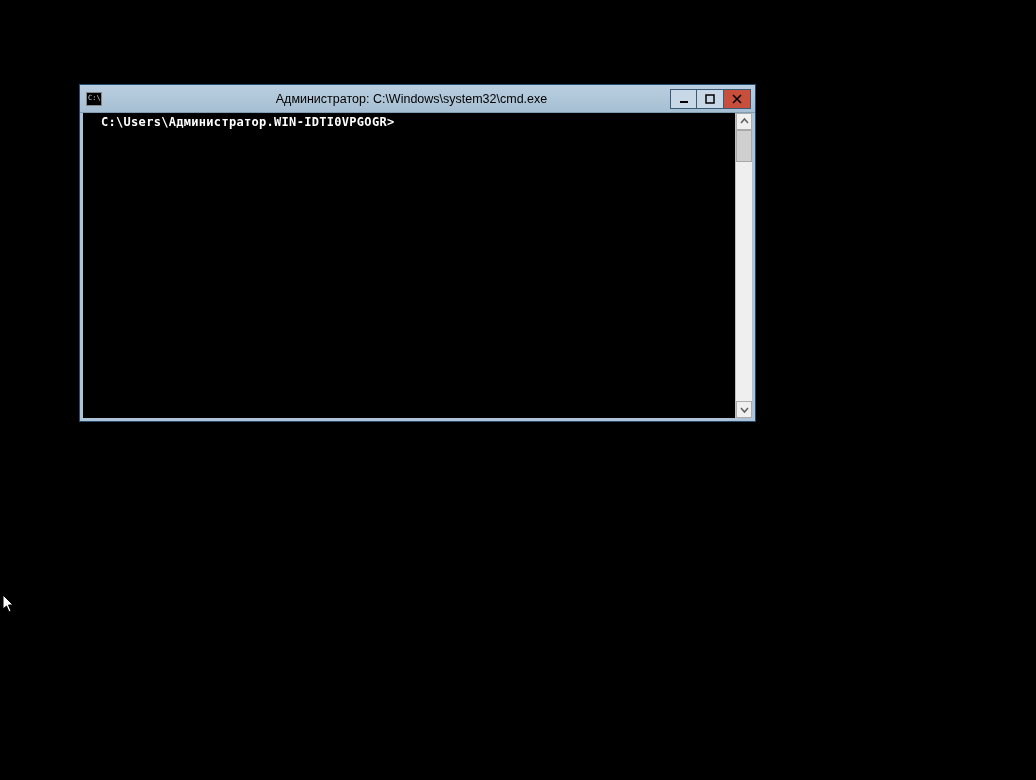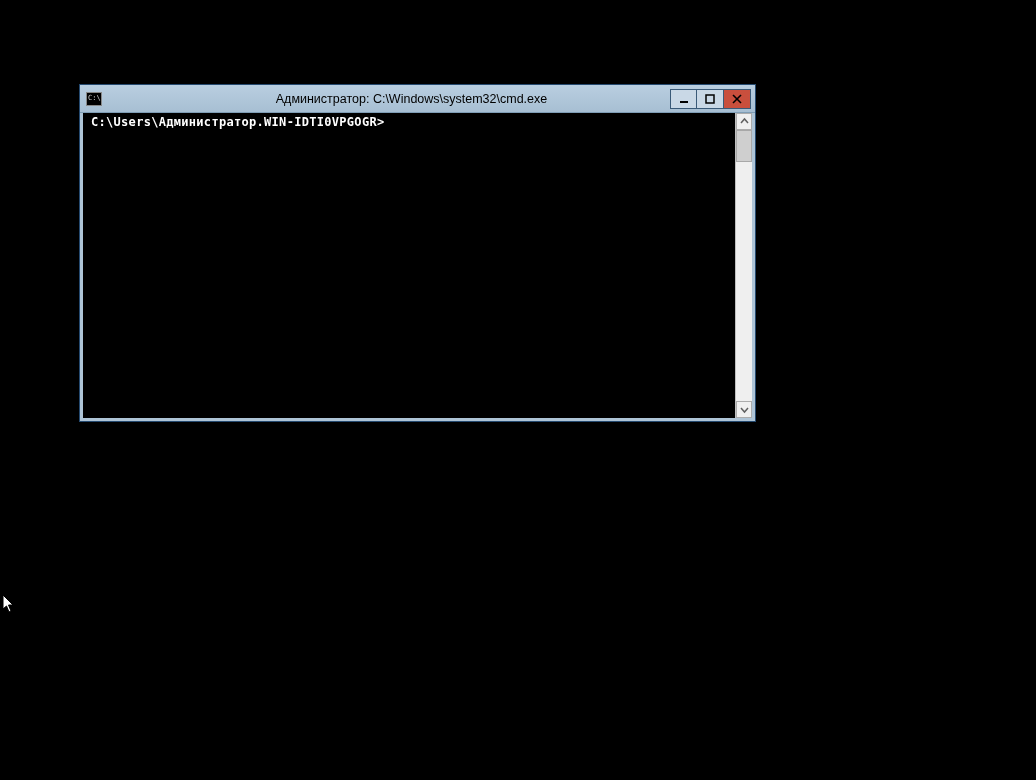--- a/index.html
+++ b/index.html
@@ -108,21 +108,21 @@
     border: 3px solid #aec4d6;
     border-top: none;
   }
   .console {
     flex: 1;
     background: #000;
     color: #fff;
     font-family: "Lucida Console", Consolas, monospace;
     font-size: 12px;
     font-weight: bold;
-    padding: 2px 8px;
+    padding: 2px 18px;
     white-space: pre;
     line-height: 15px;
     letter-spacing: 0.3px;
   }
   .vscroll {
     width: 17px;
     background: #e9e9e9;
     border-left: 1px solid #c0c0c0;
     display: flex;
     flex-direction: column;

